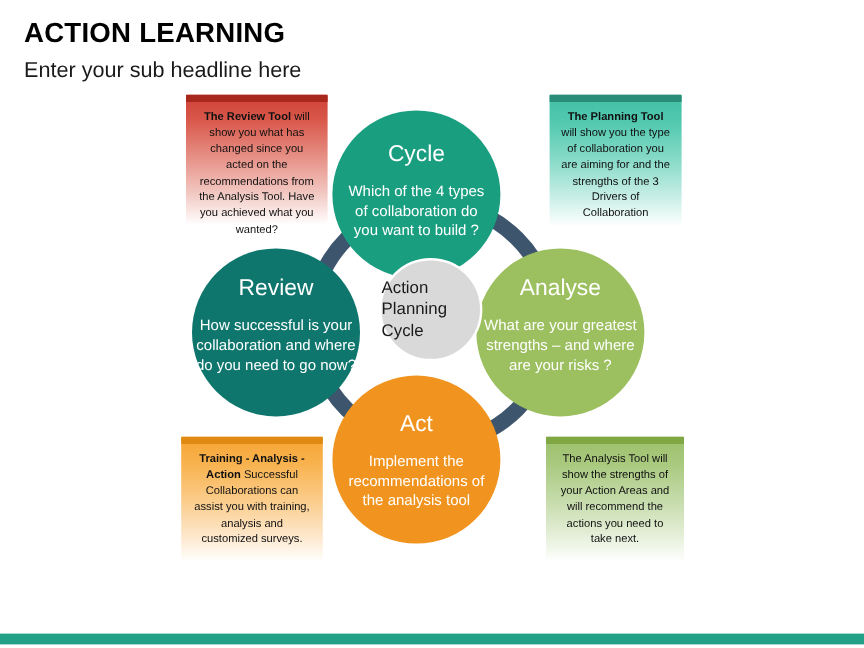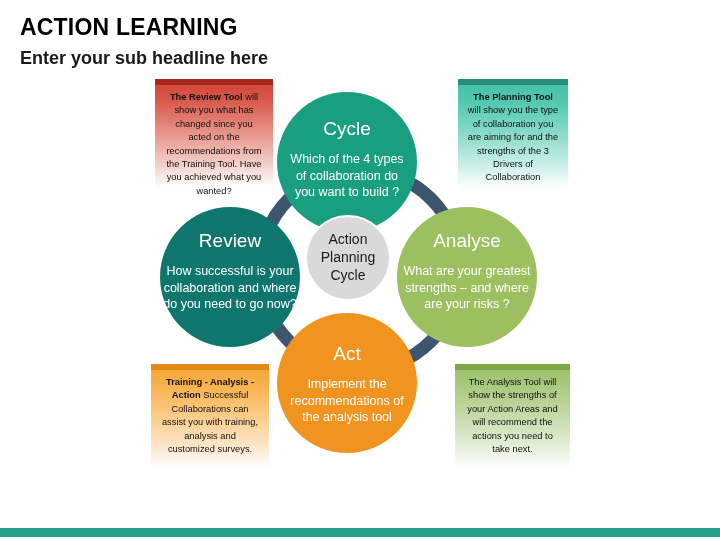--- a/index.html
+++ b/index.html
@@ -23,21 +23,21 @@
     font-size: 23px;
     font-weight: bold;
     color: #000000;
     letter-spacing: 0.2px;
     white-space: nowrap;
   }
   #subtitle {
     position: absolute;
     left: 20px; top: 48px;
     font-size: 18px;
-    font-weight: bold;
+    font-weight: normal;
     color: #1a1a1a;
     white-space: nowrap;
   }
 
   
   #footer-bar {
     position: absolute;
     left: 0; top: 528px;
     width: 720px; height: 9px;
     background: #22a188;
@@ -115,29 +115,29 @@
     left: 127px; top: 228px;
     width: 140px; height: 140px;
     background: #f0941f;
     padding-top: 31px;
   }
   #node-act .node-desc { margin-top: 13px; width: 120px; text-align: center; }
 
   
   #hub {
     position: absolute;
-    left: 155px; top: 130px;
+    left: 166px; top: 130px;
     width: 86px; height: 86px;
     border-radius: 50%;
     background: #d9d9d9;
     border: 2px solid #ffffff;
     box-sizing: border-box;
     display: flex;
     flex-direction: column;
-    align-items: center;
+    align-items: flex-start;
     justify-content: center;
     color: #1a1a1a;
     font-size: 14px;
     line-height: 1.28;
     text-align: center;
   }
 
   
   .callout {
     position: absolute;
@@ -228,21 +228,21 @@
     <div id="hub">
       <span>Action</span>
       <span>Planning</span>
       <span>Cycle</span>
     </div>
   </div>
 
   <div class="callout" id="callout-review">
     <div class="cap"></div>
     <div class="body">
-      <b>The Review Tool</b><span> will show you what has changed since you acted on the recommendations from the Training Tool. Have you achieved what you wanted?</span>
+      <b>The Review Tool</b><span> will show you what has changed since you acted on the recommendations from the Analysis Tool. Have you achieved what you wanted?</span>
     </div>
   </div>
 
   <div class="callout" id="callout-planning">
     <div class="cap"></div>
     <div class="body">
       <b>The Planning Tool</b><span> will show you the type of collaboration you are aiming for and the strengths of the 3 Drivers of Collaboration</span>
     </div>
   </div>
 

